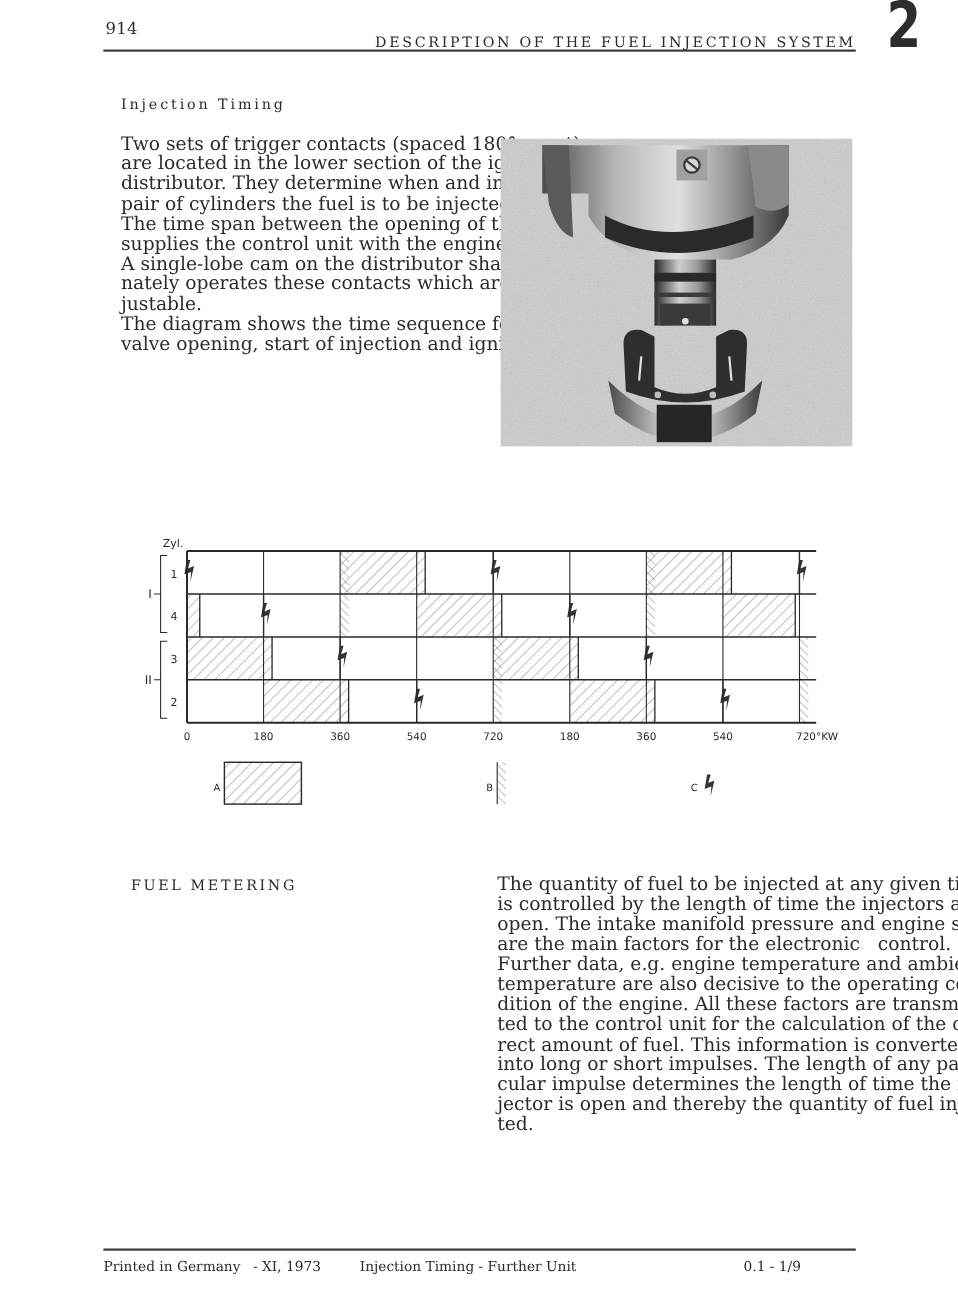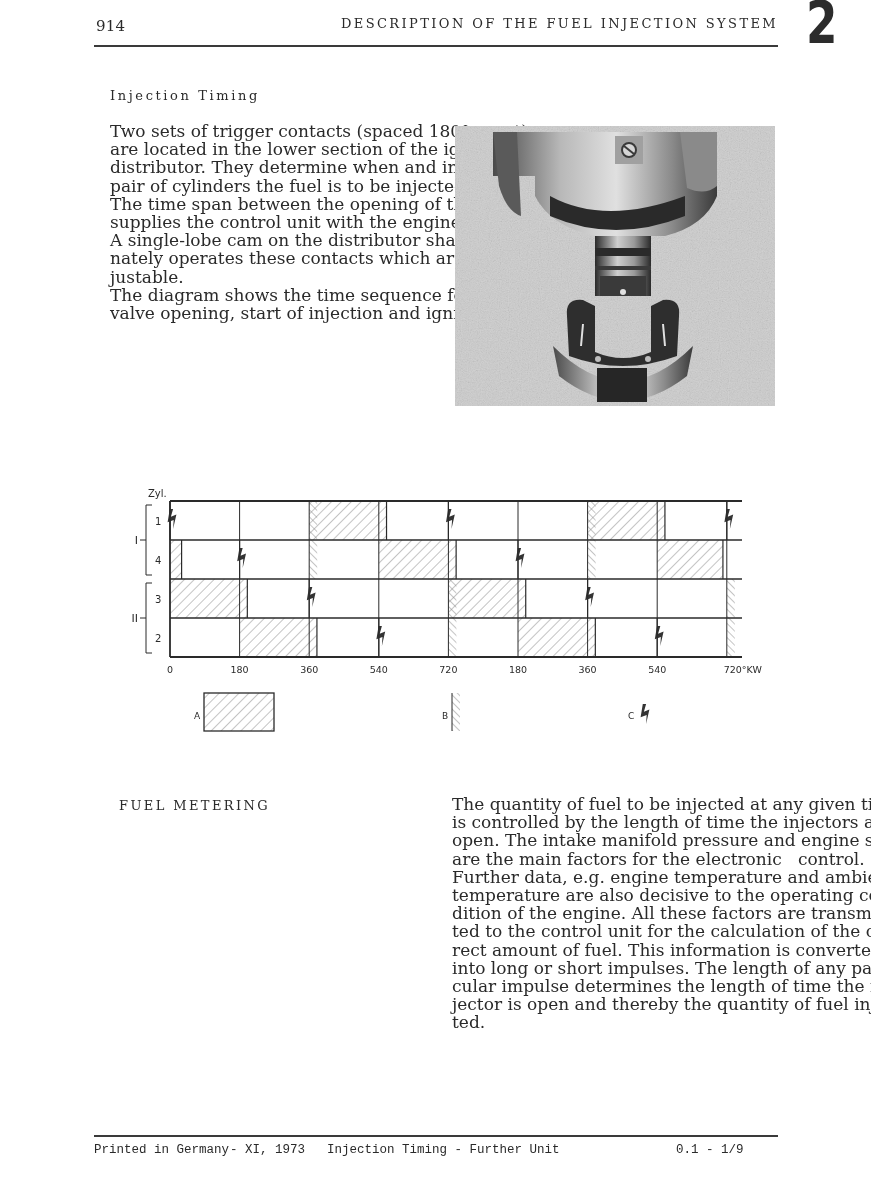--- a/index.html
+++ b/index.html
@@ -1,33 +1,33 @@
 <!DOCTYPE html>
 <html><head>
 <meta charset="utf-8">
 <style>
   html, body { margin:0; padding:0; background:#ffffff; }
   body { width:871px; height:1194px; position:relative; overflow:hidden; color:#2a2a2a;
          font-family:"DejaVu Serif", serif; }
   .abs { position:absolute; }
   .page-num { left:96px; top:17px; font-size:15px; letter-spacing:0.2px; }
-  .doc-title { left:341px; top:16px; font-size:13px; letter-spacing:2.4px; }
+  .doc-title { left:341px; top:32px; font-size:13px; letter-spacing:2.4px; }
   .chapter { left:806px; top:-6px; font-family:"DejaVu Sans", sans-serif; font-weight:bold;
              font-size:58px; line-height:1; color:#2c2c2c; transform:scaleX(0.78); transform-origin:left top; }
   .rule-top { left:94px; top:45px; width:684px; height:2px; background:#3a3a3a; }
   .rule-bottom { left:94px; top:1135px; width:684px; height:2px; background:#3a3a3a; }
   .section-heading { font-size:13px; letter-spacing:2.6px; }
   .h-injection { left:110px; top:88px; }
   .h-fuel { left:119px; top:798px; letter-spacing:2.4px; }
   .para { font-size:17px; line-height:18.2px; white-space:pre; }
   .p-injection { left:110px; top:122px; }
   .p-fuel { left:452px; top:795px; }
   .photo { left:455px; top:126px; width:320px; height:280px; }
   .diagram { left:100px; top:485px; width:690px; height:250px; }
-  .footer { top:1143px; font-size:12.5px;font-family:Liberation Mono, monospace; }
+  .footer { top:1143px; font-size:12.5px; }
   .f-printed { left:94px; }
   .f-date { left:230px; }
   .f-subject { left:327px; }
   .f-pageid { left:676px; }
   svg text { font-family:"DejaVu Sans", sans-serif; }
 </style>
 </head>
 <body>
 
 <div class="abs page-num">914</div>

